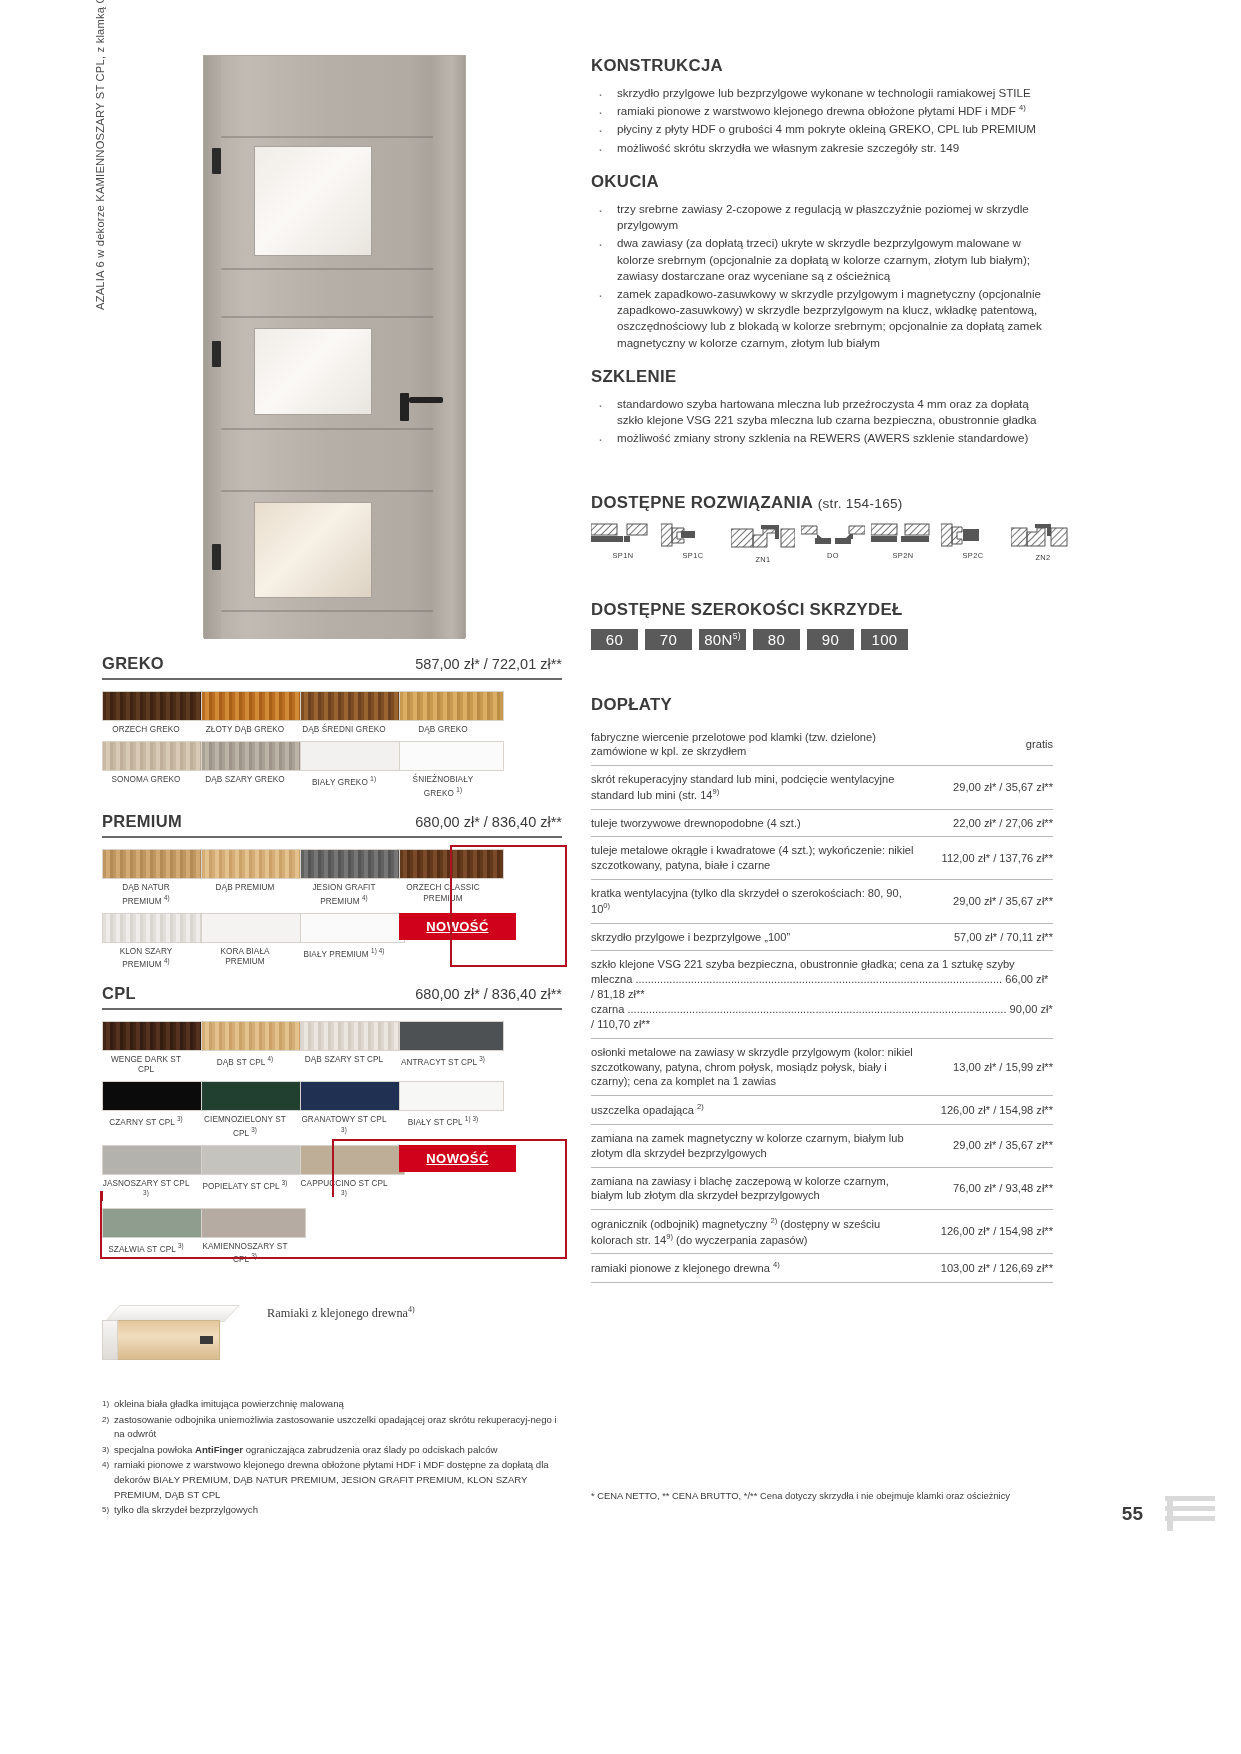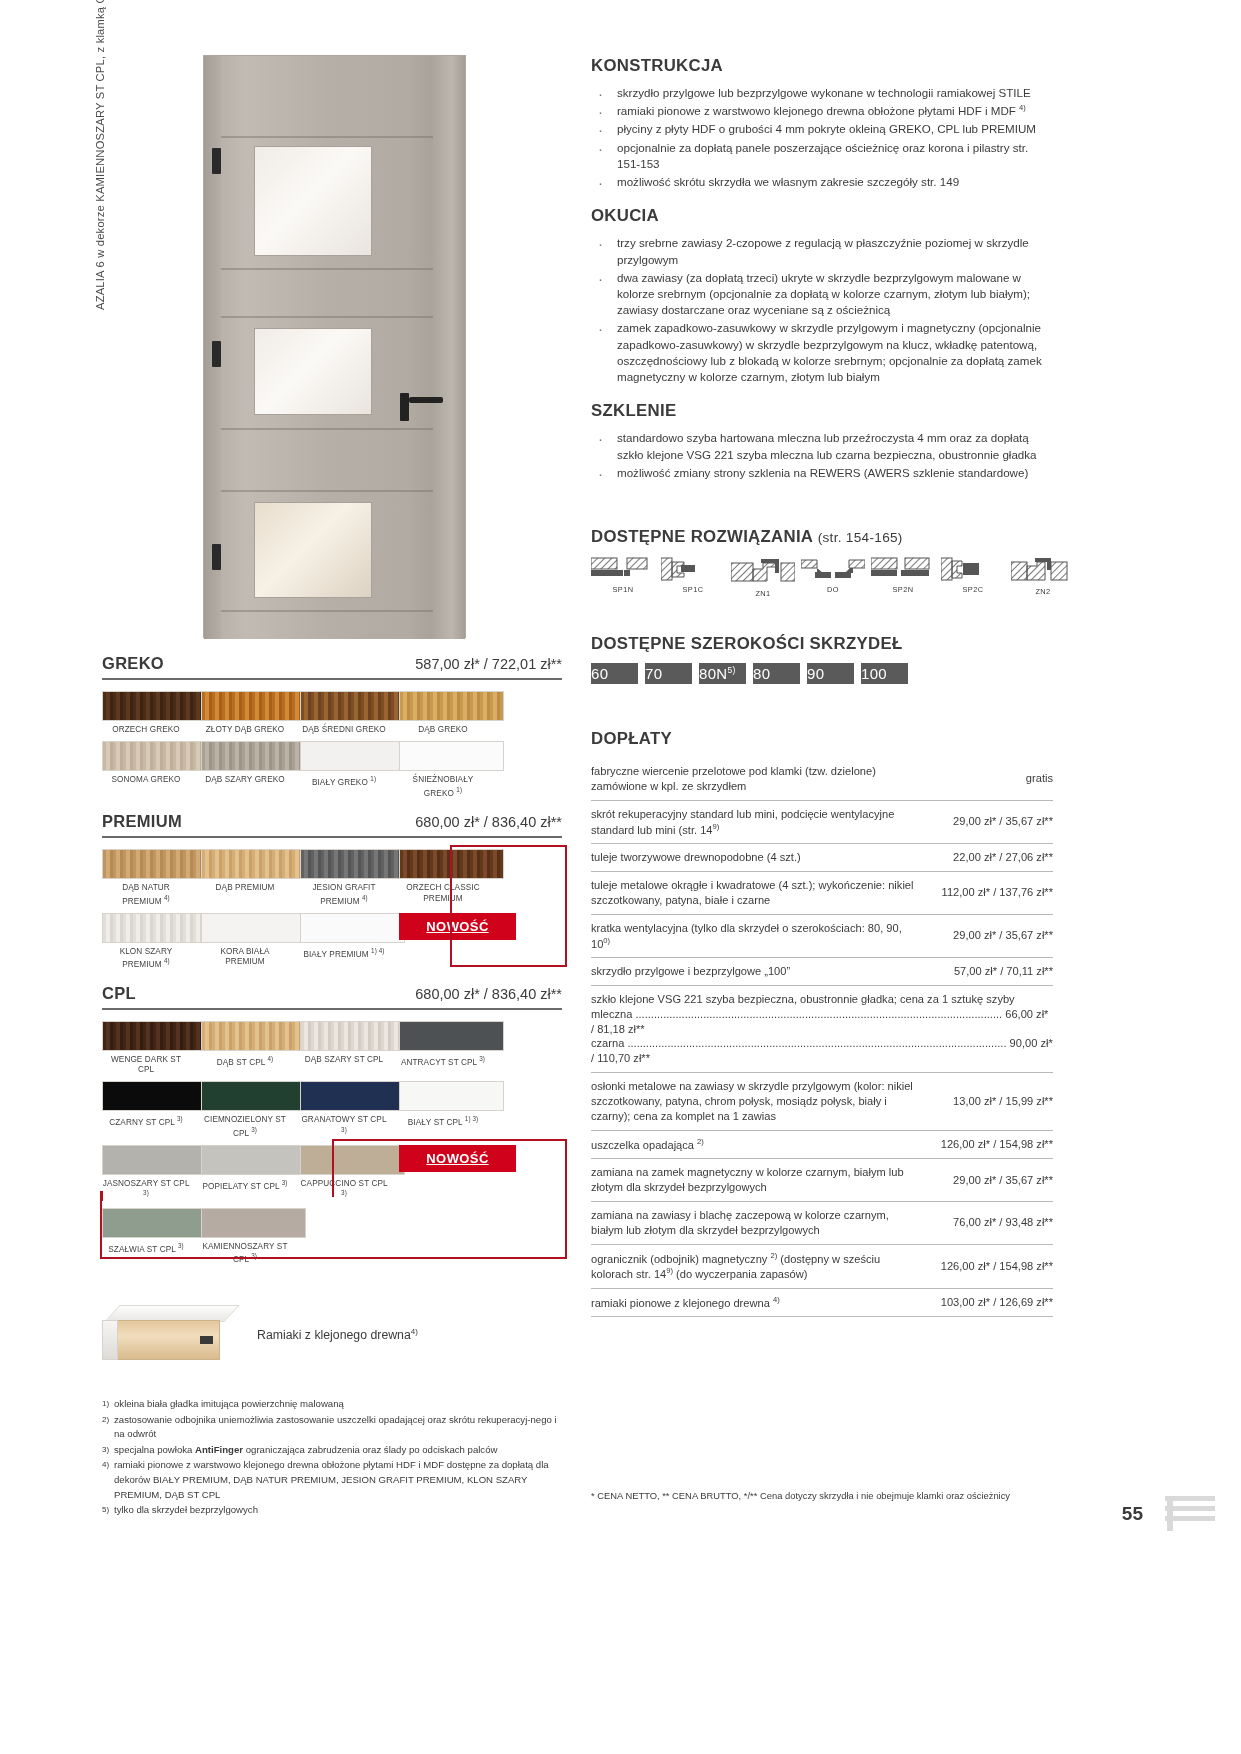--- a/index.html
+++ b/index.html
@@ -70,21 +70,21 @@
   .sw-label sup { font-size: 6.3px; }
   .nowosc {
     background: #d0021b; color: #fff; font-weight: bold;
     font-size: 13px; letter-spacing: .4px;
     text-align: center; padding: 6px 0; width: 105px; text-decoration: underline;
   }
   .nowosc-wide { width: 117px; }
   .hl-box { position: absolute; border: 2.5px solid #b01020; pointer-events: none; }
 
   
-  .ramiaki { display: flex; align-items: center; gap: 22px; margin-top: 40px; }
+  .ramiaki { display: flex; gap: 32px; margin-top: 40px; font-family: Liberation Serif, serif; }
   .ramiaki-img { width: 133px; height: 58px; position: relative; }
   .ram-top { position: absolute; left: 10px; top: 0; width: 120px; height: 17px;
     background: linear-gradient(180deg,#fdfdfd,#e9e7e4);
     transform: skewX(-42deg); border: 1px solid #ddd9d4; }
   .ram-body { position: absolute; left: 0; top: 15px; width: 118px; height: 40px;
     background: linear-gradient(180deg,#e4c79c,#f1ddbe 40%,#d9bb8d);
     border: 1px solid #cbb38c; }
   .ram-notch { position: absolute; left: 98px; top: 31px; width: 13px; height: 8px;
     background: #3a3a3a; }
   .ram-side { position: absolute; left: 0; top: 15px; width: 16px; height: 40px;
@@ -121,21 +121,21 @@
   
   .sol-icons { display: flex; gap: 6px; margin-top: 10px; }
   .sol { width: 70px; text-align: center; }
   .sol svg { display: block; margin: 0 auto; }
   .sol-label { font-size: 7.4px; letter-spacing: .4px; margin-top: 2px; color: #3b3b3b; }
 
   
   .widths { display: flex; gap: 7px; margin-top: 9px; }
   .w-chip {
     background: #5a5a5a; color: #fff; font-size: 15px;
-    padding: 2px 0; width: 47px; text-align: left; letter-spacing: .3px;
+    padding: 2px 0; width: 47px; text-align: center; letter-spacing: .3px;
   }
   .w-chip sup { font-size: 8.5px; }
 
   
   table.doplaty { width: 100%; border-collapse: collapse; margin-top: 8px; }
   table.doplaty td {
     font-size: 11.1px; line-height: 1.34; color: #3b3b3b;
     padding: 6px 0 6px 0; vertical-align: middle;
     border-bottom: 1px solid #b9b9b9;
   }
@@ -398,21 +398,20 @@
       </div>
   </div>
 
   <div class="right-col">
 
     <h2 class="sec">KONSTRUKCJA</h2>
     <ul class="bullets" id="list-konstrukcja">
         <li>skrzydło przylgowe lub bezprzylgowe wykonane w technologii ramiakowej STILE</li>
         <li>ramiaki pionowe z warstwowo klejonego drewna obłożone płytami HDF i MDF <sup>4)</sup></li>
         <li>płyciny z płyty HDF o grubości 4 mm pokryte okleiną GREKO, CPL lub PREMIUM</li>
-        <li>opcjonalnie za dopłatą panele poszerzające ościeżnicę oraz korona i pilastry str. 151-153</li>
         <li>możliwość skrótu skrzydła we własnym zakresie szczegóły str. 149</li>
       </ul>
 
     <h2 class="sec">OKUCIA</h2>
     <ul class="bullets" id="list-okucia">
         <li>trzy srebrne zawiasy 2-czopowe z regulacją w płaszczyźnie poziomej w skrzydle przylgowym</li>
         <li>dwa zawiasy (za dopłatą trzeci) ukryte w skrzydle bezprzylgowym malowane w kolorze srebrnym (opcjonalnie za dopłatą w kolorze czarnym, złotym lub białym); zawiasy dostarczane oraz wyceniane są z ościeżnicą</li>
         <li>zamek zapadkowo-zasuwkowy w skrzydle przylgowym i magnetyczny (opcjonalnie zapadkowo-zasuwkowy) w skrzydle bezprzylgowym na klucz, wkładkę patentową, oszczędnościowy lub z blokadą w kolorze srebrnym; opcjonalnie za dopłatą zamek magnetyczny w kolorze czarnym, złotym lub białym</li>
       </ul>
 

